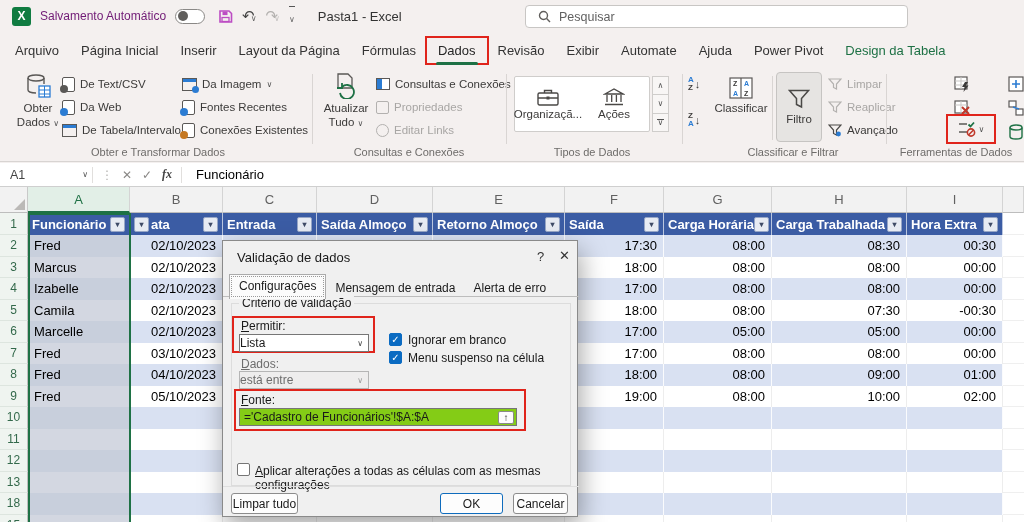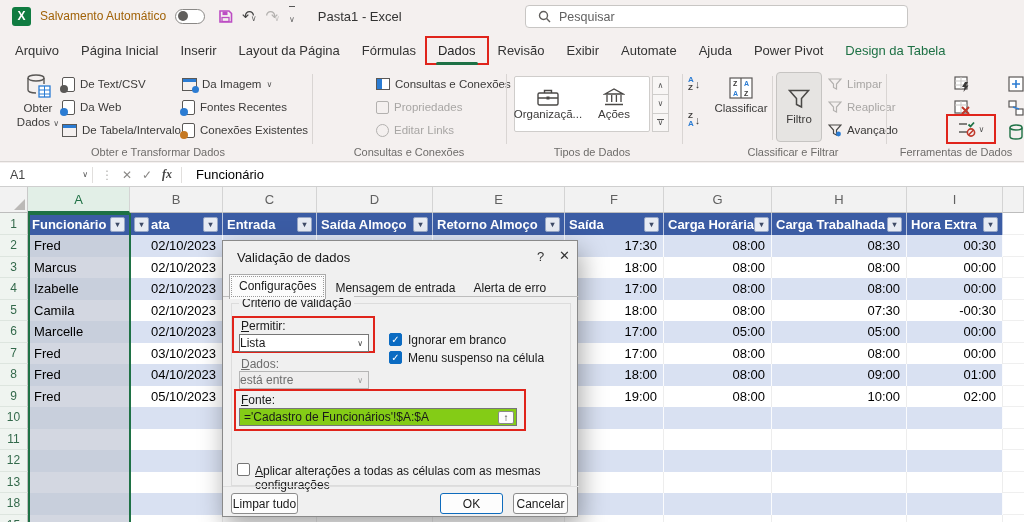--- a/index.html
+++ b/index.html
@@ -5,21 +5,21 @@
   * { box-sizing: border-box; margin: 0; padding: 0; }
   html,body { width:1024px; height:522px; overflow:hidden;
     font-family:"Liberation Sans", sans-serif; background:#fff; }
   .app { position:relative; width:1024px; height:522px; background:#F4F0EF; overflow:hidden; }
 
   
   .titlebar { position:absolute; top:0; left:0; width:100%; height:32px;
     display:flex; align-items:center; gap:9px; padding-left:12px; }
   .xlogo { width:19px; height:19px; background:#107C41; border-radius:3px; color:#fff;
     font-size:12px; font-weight:bold; display:flex; align-items:center; justify-content:center; }
-  .autosave-label { font-size:12px; color:#a16207; }
+  .autosave-label { font-size:12px; color:#701a75; }
   .toggle { width:30px; height:15px; border:1px solid #8A8886; border-radius:9px; background:#fff; position:relative; }
   .toggle .knob { position:absolute; left:2px; top:1.5px; width:10px; height:10px; border-radius:50%; background:#605E5C; }
   .qat-icon { font-size:15px; color:#444; line-height:1; }
   .qat-chev { font-size:8px; color:#666; margin-left:-4px; }
   .disabled-ico { color:#B3B1AF !important; }
   .doc-title { font-size:13px; color:#333; margin-left:14px; }
   .searchbox { position:absolute; left:525px; top:5px; width:383px; height:23px; background:#fff;
     border:1px solid #C8C6C4; border-radius:4px; display:flex; align-items:center; gap:8px;
     padding-left:12px; font-size:12.5px; color:#616161; }
 
@@ -233,20 +233,31 @@
     <div class="ritem" style="left:182px;top:52px">
       <span class="fileico">
           <span class="acc" style="background:#C57822"></span>
         </span>
       <span>Conexões Existentes</span>
     </div>
     <div class="rlabel" style="left:8px;width:300px">Obter e Transformar Dados</div>
 
     <div class="rsep" style="left:312px"></div>
 
+    <div class="rbig" style="left:318px;top:5px">
+      <span class="ric">
+        <svg width="24" height="26" viewBox="0 0 24 26">
+            <path d="M4 1 h10 l4 4 v10 h-14 Z" fill="none" stroke="#5A5856" stroke-width="1.3"></path>
+            <path d="M8 14 a7 7 0 1 1 -2 6" fill="none" stroke="#1E7145" stroke-width="1.8"></path>
+            <path d="M8 10 v5 h-5" fill="none" stroke="#1E7145" stroke-width="1.8"></path>
+          </svg>
+      </span>
+      <span>Atualizar</span>
+      <span><span>Tudo</span> <span class="chev">∨</span></span>
+    </div>
     <div class="ritem" style="left:376px;top:6px">
       <span style="width:14px;height:12px;border:1.2px solid #5A5856;background:linear-gradient(90deg,#2B7CD3 0 5px,#fff 5px)"></span>
       <span>Consultas e Conexões</span>
     </div>
     <div class="ritem dis" style="left:376px;top:29px">
       <span style="width:13px;height:13px;border:1.2px solid #B3B1AF;border-radius:2px"></span>
       <span>Propriedades</span>
     </div>
     <div class="ritem dis" style="left:376px;top:52px">
       <span style="width:13px;height:13px;border:1.2px solid #B3B1AF;border-radius:50%"></span>

